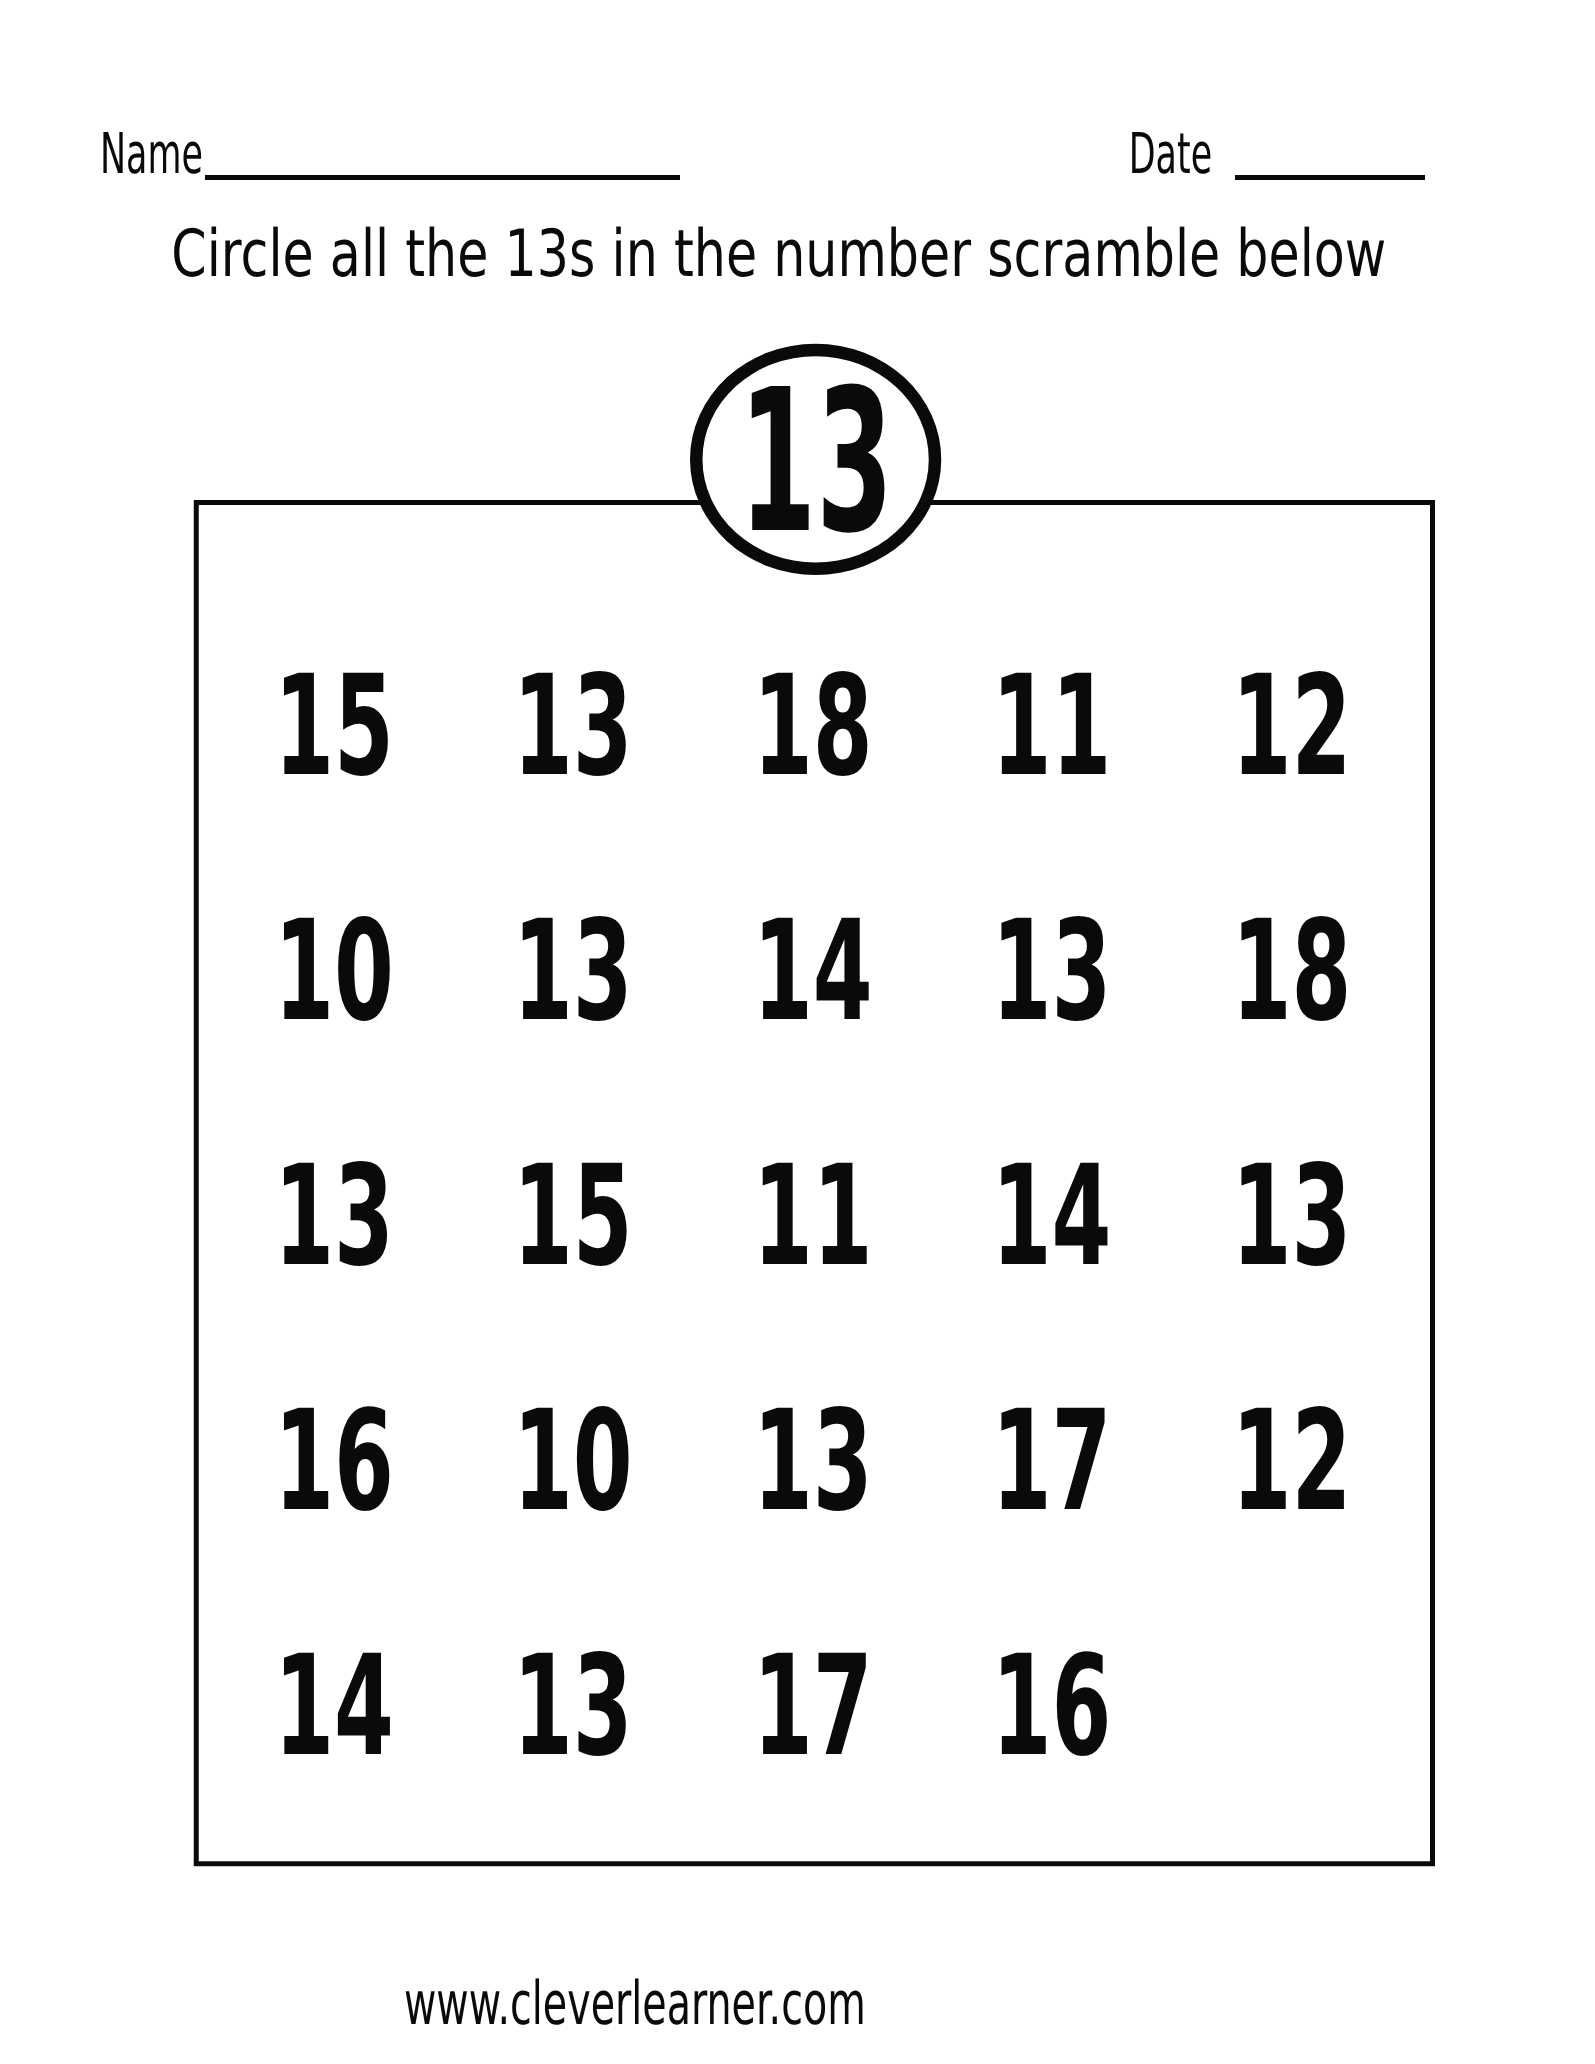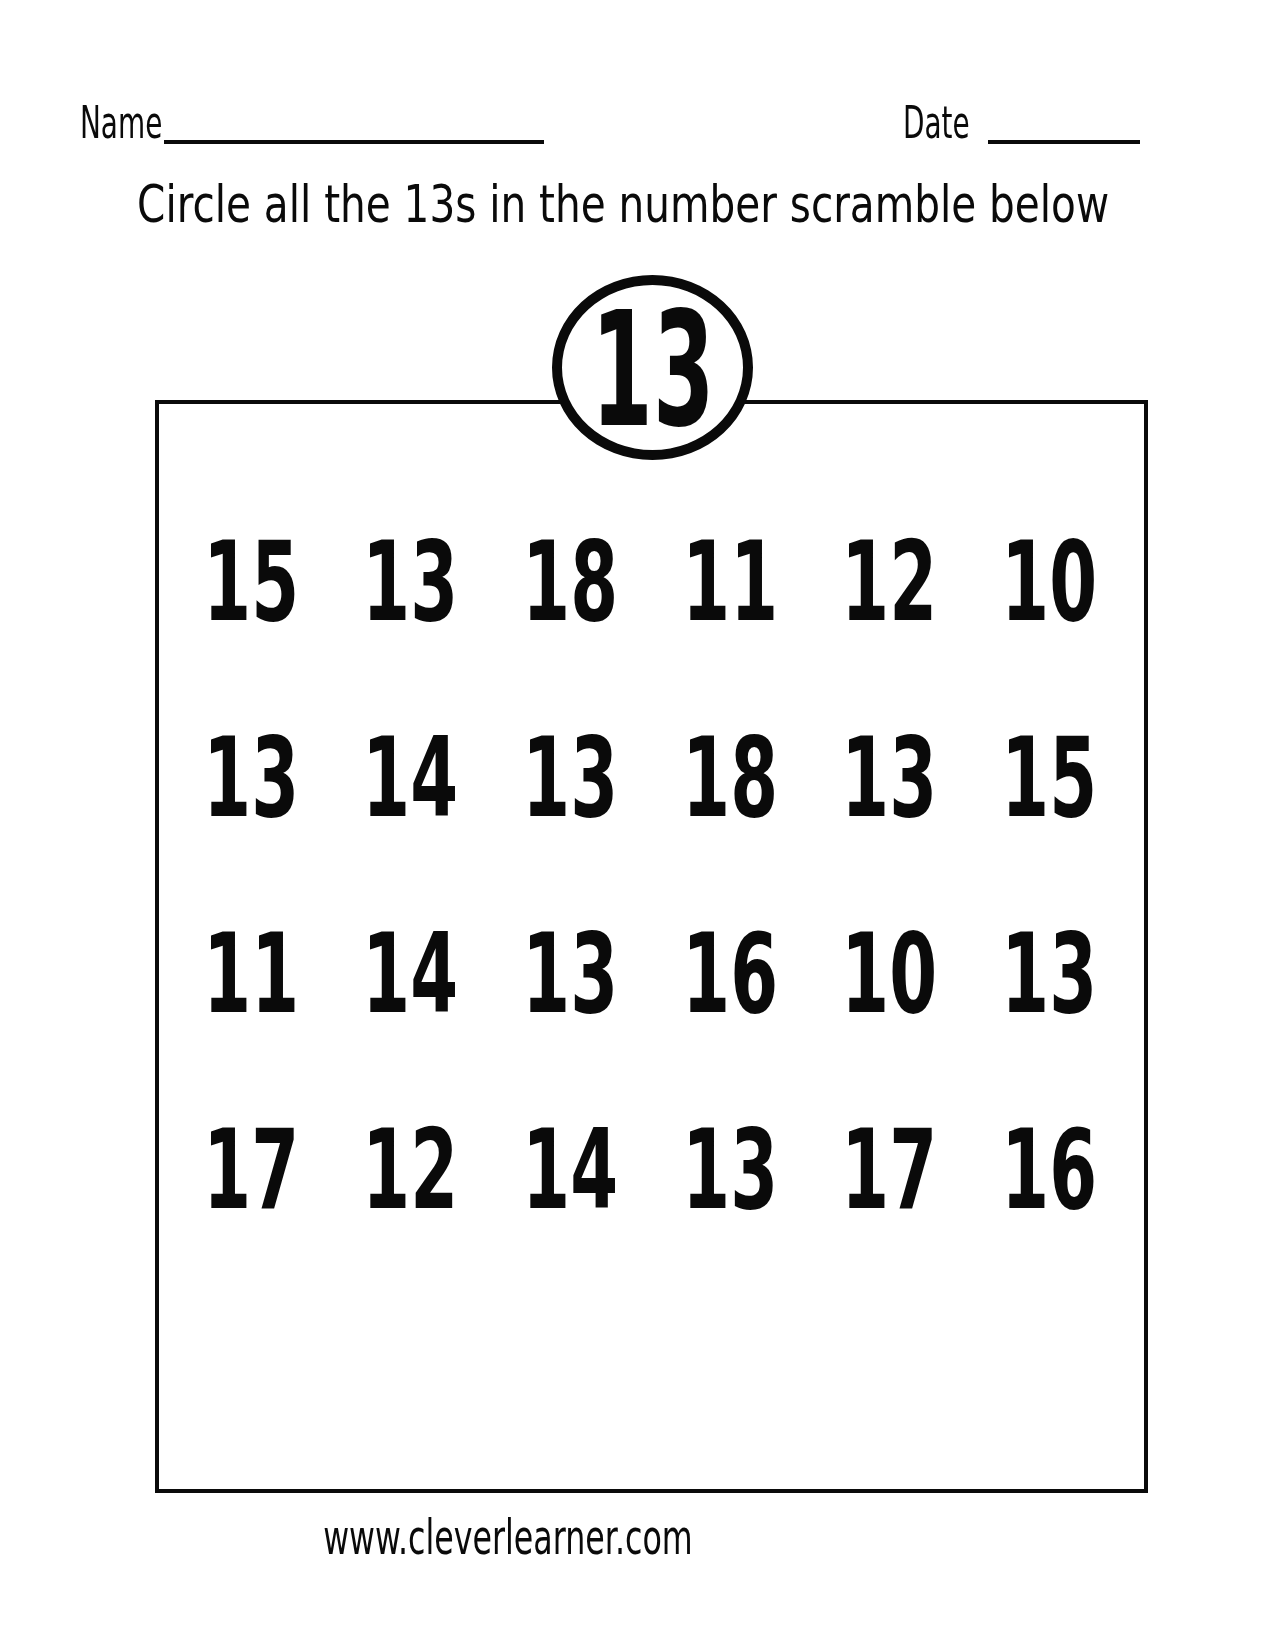--- a/index.html
+++ b/index.html
@@ -88,42 +88,42 @@
     transform-origin: center;
     margin-top: 4px;
   }
 
   
   .number-grid {
     position: absolute;
     left: 171px; top: 484px;
     width: 958px; height: 979px;
     display: grid;
-    grid-template-columns: repeat(6, 1fr);
+    grid-template-columns: repeat(5, 1fr);
     grid-template-rows: repeat(5, 1fr);
     z-index: 1;
   }
   .number-cell {
     display: flex;
     align-items: center;
     justify-content: center;
   }
   .number-cell span {
     display: inline-block;
     font-size: 111px;
     font-weight: bold;
     line-height: 1;
     transform: scaleX(0.62);
     transform-origin: center;
   }
 
   
   .footer-wrap {
     position: absolute;
-    left: 0; top: 1513px;
+    left: 0; top: 1579px;
     width: 1016px;
     text-align: center;
   }
   .footer-text {
     display: inline-block;
     font-size: 48px;
     line-height: 1;
     transform: scaleX(0.66);
     transform-origin: center;
   }

